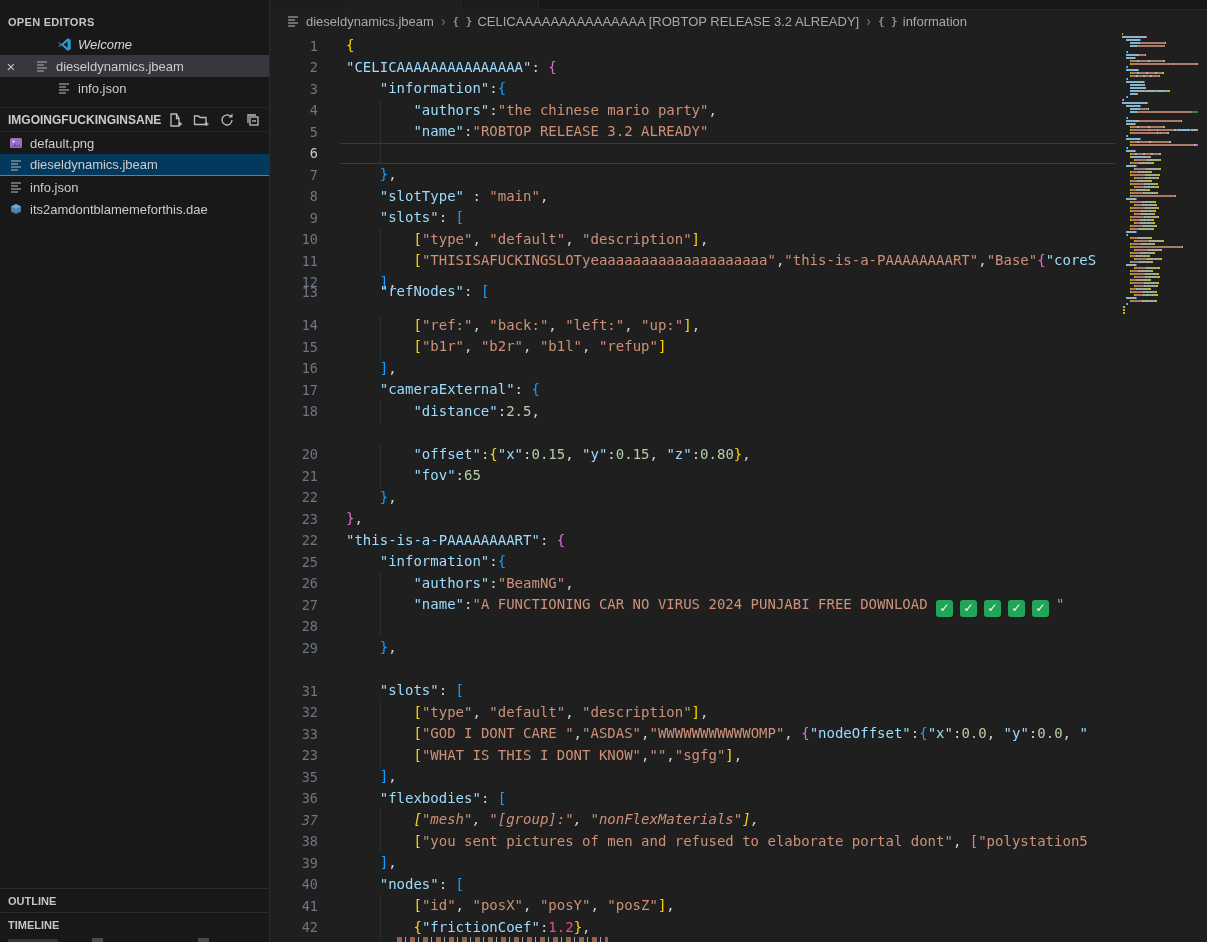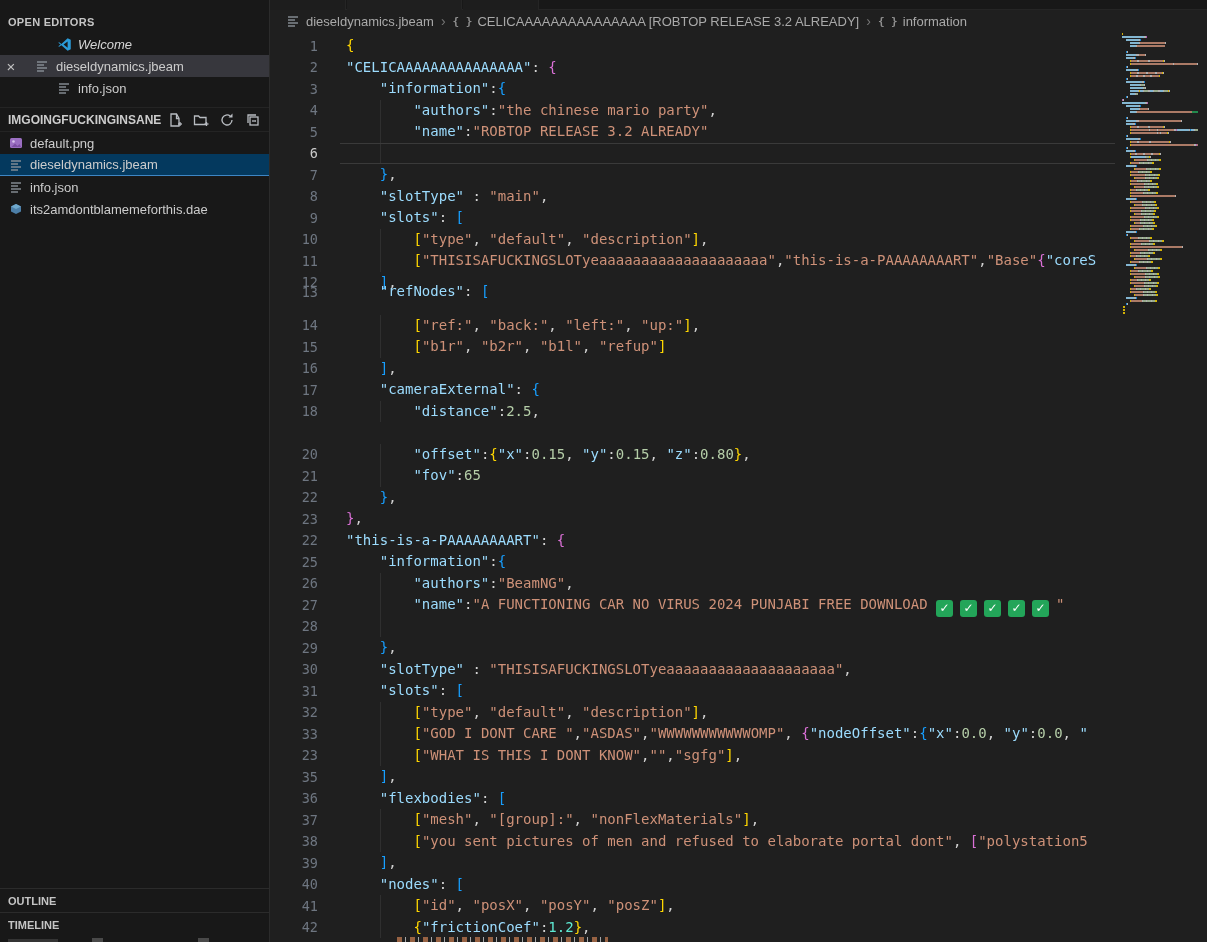--- a/index.html
+++ b/index.html
@@ -213,24 +213,20 @@
       </div>
       <div class="cl" style="top: 583.5px;">
         <span class="ln">28</span>
         <span class="guide" style="left:109.7px"></span>
         <span class="lt"></span>
       </div>
       <div class="cl" style="top: 605px;">
         <span class="ln">29</span>
         <span class="lt"><span>    </span><span style="color:#179fff">}</span><span style="color:#d4d4d4">,</span></span>
       </div>
-      <div class="cl" style="top: 626.5px;">
-        <span class="ln">30</span>
-        <span class="lt"><span>    </span><span style="color:#9cdcfe">"slotType"</span><span style="color:#d4d4d4"> : </span><span style="color:#ce9178">"THISISAFUCKINGSLOTyeaaaaaaaaaaaaaaaaaaaa"</span><span style="color:#d4d4d4">,</span></span>
-      </div>
       <div class="cl" style="top: 648px;">
         <span class="ln">31</span>
         <span class="lt"><span>    </span><span style="color:#9cdcfe">"slots"</span><span style="color:#d4d4d4">: </span><span style="color:#179fff">[</span></span>
       </div>
       <div class="cl" style="top: 669.5px;">
         <span class="ln">32</span>
         <span class="guide" style="left:109.7px"></span>
         <span class="lt"><span>        </span><span style="color:#ffd700">[</span><span style="color:#ce9178">"type"</span><span style="color:#d4d4d4">, </span><span style="color:#ce9178">"default"</span><span style="color:#d4d4d4">, </span><span style="color:#ce9178">"description"</span><span style="color:#ffd700">]</span><span style="color:#d4d4d4">,</span></span>
       </div>
       <div class="cl" style="top: 691px;">
@@ -244,21 +240,21 @@
         <span class="lt"><span>        </span><span style="color:#ffd700">[</span><span style="color:#ce9178">"WHAT IS THIS I DONT KNOW"</span><span style="color:#d4d4d4">,</span><span style="color:#ce9178">""</span><span style="color:#d4d4d4">,</span><span style="color:#ce9178">"sgfg"</span><span style="color:#ffd700">]</span><span style="color:#d4d4d4">,</span></span>
       </div>
       <div class="cl" style="top: 734px;">
         <span class="ln">35</span>
         <span class="lt"><span>    </span><span style="color:#179fff">]</span><span style="color:#d4d4d4">,</span></span>
       </div>
       <div class="cl" style="top: 755.5px;">
         <span class="ln">36</span>
         <span class="lt"><span>    </span><span style="color:#9cdcfe">"flexbodies"</span><span style="color:#d4d4d4">: </span><span style="color:#179fff">[</span></span>
       </div>
-      <div class="cl" style="top: 777px;">
+      <div class="cl" style="top: 777px; font-style: italic;">
         <span class="ln">37</span>
         <span class="guide" style="left:109.7px"></span>
         <span class="lt"><span>        </span><span style="color:#ffd700">[</span><span style="color:#ce9178">"mesh"</span><span style="color:#d4d4d4">, </span><span style="color:#ce9178">"[group]:"</span><span style="color:#d4d4d4">, </span><span style="color:#ce9178">"nonFlexMaterials"</span><span style="color:#ffd700">]</span><span style="color:#d4d4d4">,</span></span>
       </div>
       <div class="cl" style="top: 798.5px;">
         <span class="ln">38</span>
         <span class="guide" style="left:109.7px"></span>
         <span class="lt"><span>        </span><span style="color:#ffd700">[</span><span style="color:#ce9178">"you sent pictures of men and refused to elaborate portal dont"</span><span style="color:#d4d4d4">, </span><span style="color:#da70d6">[</span><span style="color:#ce9178">"polystation5</span></span>
       </div>
       <div class="cl" style="top: 820px;">
@@ -270,21 +266,21 @@
         <span class="lt"><span>    </span><span style="color:#9cdcfe">"nodes"</span><span style="color:#d4d4d4">: </span><span style="color:#179fff">[</span></span>
       </div>
       <div class="cl" style="top: 863px;">
         <span class="ln">41</span>
         <span class="guide" style="left:109.7px"></span>
         <span class="lt"><span>        </span><span style="color:#ffd700">[</span><span style="color:#ce9178">"id"</span><span style="color:#d4d4d4">, </span><span style="color:#ce9178">"posX"</span><span style="color:#d4d4d4">, </span><span style="color:#ce9178">"posY"</span><span style="color:#d4d4d4">, </span><span style="color:#ce9178">"posZ"</span><span style="color:#ffd700">]</span><span style="color:#d4d4d4">,</span></span>
       </div>
       <div class="cl" style="top: 884.5px;">
         <span class="ln">42</span>
         <span class="guide" style="left:109.7px"></span>
-        <span class="lt"><span>        </span><span style="color:#ffd700">{</span><span style="color:#9cdcfe">"frictionCoef"</span><span style="color:#d4d4d4">:</span><span style="color:#5eead4">1.2</span><span style="color:#ffd700">}</span><span style="color:#d4d4d4">,</span></span>
+        <span class="lt"><span>        </span><span style="color:#ffd700">{</span><span style="color:#9cdcfe">"frictionCoef"</span><span style="color:#d4d4d4">:</span><span style="color:#ec4899">1.2</span><span style="color:#ffd700">}</span><span style="color:#d4d4d4">,</span></span>
       </div>
     </div>
   <div id="line43-sliver"></div>
 
   <div id="minimap">
       <div class="mrow"><span class="mseg" style="width: 1px; background: rgb(255, 215, 0);"></span></div>
       <div class="mrow"><span class="mseg" style="width: 22px; background: rgb(156, 220, 254);"></span><span class="mseg" style="width: 2px; background: rgb(212, 212, 212);"></span><span class="mseg" style="width: 1px; background: rgb(218, 112, 214);"></span></div>
       <div class="mrow"><span class="mseg" style="width: 4px; background: transparent; opacity: 0;"></span><span class="mseg" style="width: 13px; background: rgb(156, 220, 254);"></span><span class="mseg" style="width: 1px; background: rgb(212, 212, 212);"></span><span class="mseg" style="width: 1px; background: rgb(23, 159, 255);"></span></div>
       <div class="mrow"><span class="mseg" style="width: 8px; background: transparent; opacity: 0;"></span><span class="mseg" style="width: 9px; background: rgb(156, 220, 254);"></span><span class="mseg" style="width: 1px; background: rgb(212, 212, 212);"></span><span class="mseg" style="width: 25px; background: rgb(206, 145, 120);"></span><span class="mseg" style="width: 1px; background: rgb(212, 212, 212);"></span></div>
       <div class="mrow"><span class="mseg" style="width: 8px; background: transparent; opacity: 0;"></span><span class="mseg" style="width: 6px; background: rgb(156, 220, 254);"></span><span class="mseg" style="width: 1px; background: rgb(212, 212, 212);"></span><span class="mseg" style="width: 28px; background: rgb(206, 145, 120);"></span></div>

